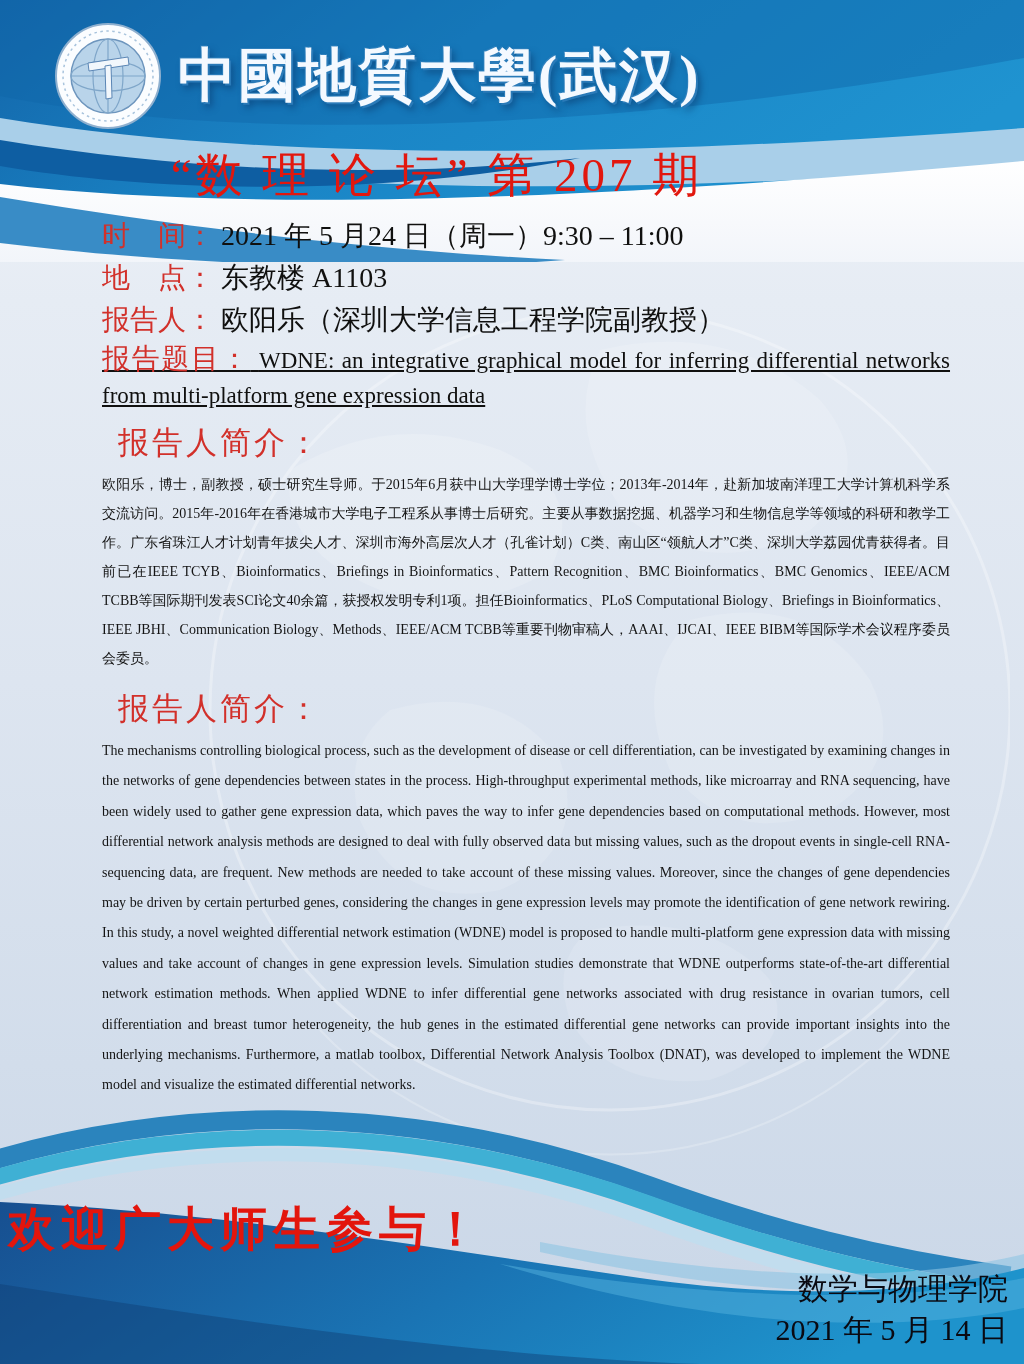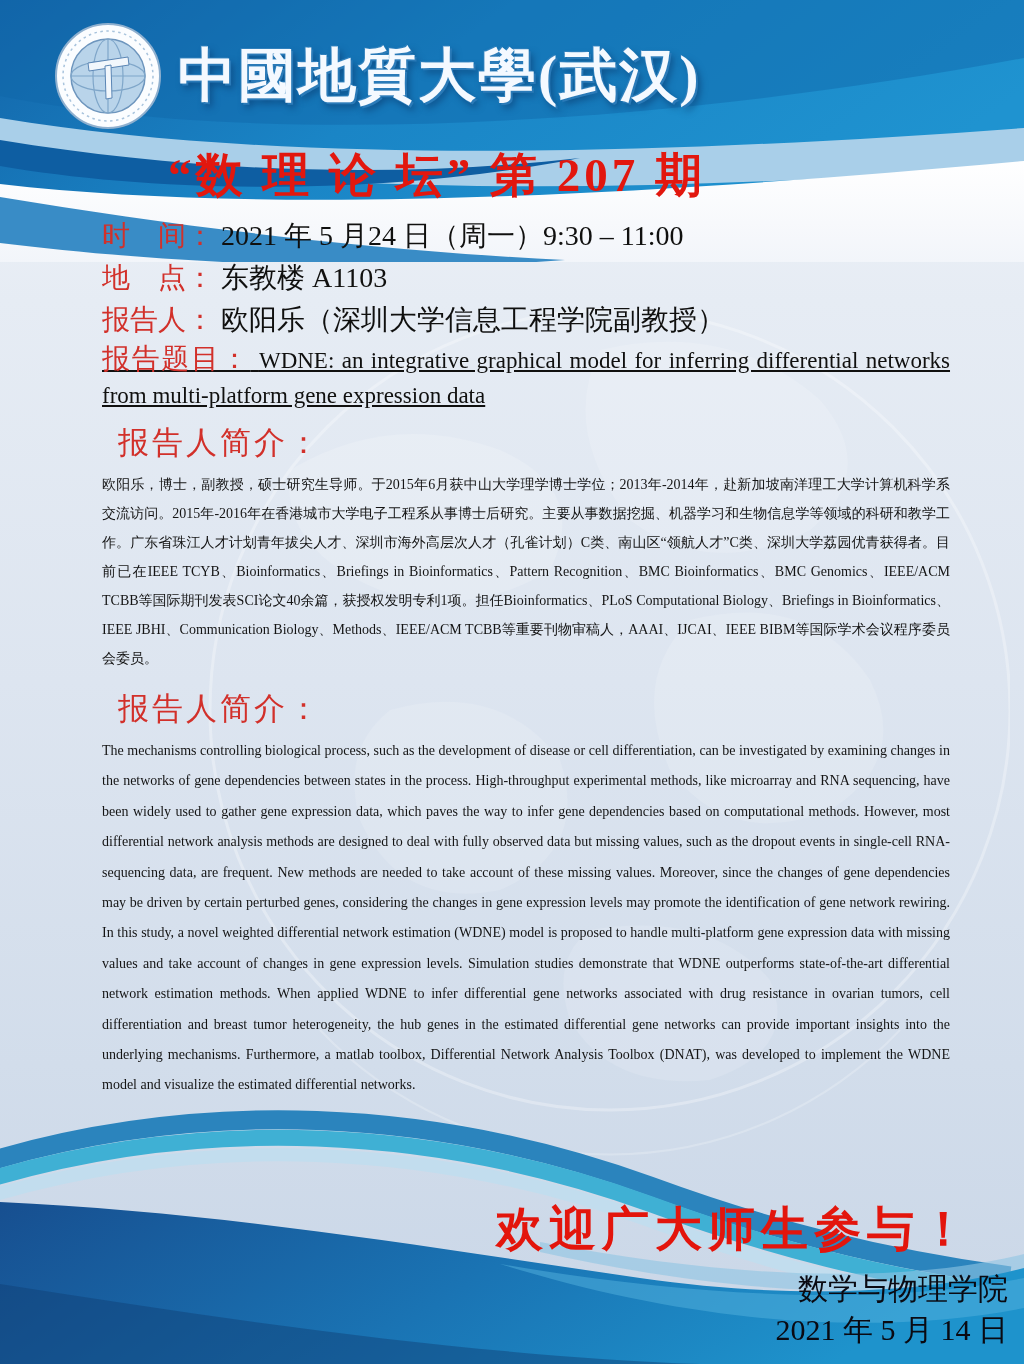--- a/index.html
+++ b/index.html
@@ -12,40 +12,40 @@
   .abs{position:absolute;}
   
   .header-waves{top:0;left:0;width:1024px;height:262px;z-index:2;}
   .brand{top:22px;left:54px;display:flex;align-items:center;gap:16px;z-index:6;}
   .brand-name{
     font-size:58px;font-weight:700;letter-spacing:2px;color:#f4f9ff;white-space:nowrap;
     text-shadow:2px 2px 0 #2a7ab8,-1px -1px 0 #2f80bd,4px 5px 7px rgba(9,58,110,.65);
   }
   .forum-title{
     top:144px;left:0;width:932px;text-align:center;padding-right:58px;box-sizing:border-box;
-    font-size:47px;font-weight:700;letter-spacing:4px;color:#e2170e;z-index:6;white-space:nowrap;
+    font-size:47px;font-weight:400;letter-spacing:4px;color:#e2170e;z-index:6;white-space:nowrap;
   }
   
   .watermark{top:290px;left:170px;z-index:1;opacity:.55;}
   
   .content{top:216px;left:102px;width:848px;z-index:5;color:#10100f;}
   .info-row{margin:0 0 3px 0;font-size:28px;line-height:39px;}
   .info-row .lbl{color:#d2302a;text-align:center;}
   .info-row .val{color:#10100f;}
   .topic-row{margin:0 0 2px 0;font-size:28px;line-height:33px;text-align:justify;text-decoration:underline;}
   .topic-row .val{font-size:23px;}
   .sec-head{margin:10px 0 6px 16px;font-size:31px;font-weight:500;letter-spacing:3px;color:#d2302a;}
   .sec-head.second{margin-top:15px;}
   .body-par{margin:0;font-size:14px;text-align:justify;color:#141414;}
   .bio{line-height:29px;}
   .abstract{line-height:30.4px;}
   
   .footer-waves{bottom:0;left:0;width:1024px;height:270px;z-index:2;}
   .welcome{
-    top:1198px;left:16px;width:1007px;text-align:right;padding-right:50px;box-sizing:border-box;
+    top:1198px;left:8px;width:1007px;text-align:left;padding-right:50px;box-sizing:border-box;
     font-size:47px;font-weight:600;letter-spacing:6px;color:#e3150c;z-index:6;white-space:nowrap;
   }
   .signoff{top:1268px;left:628px;width:380px;text-align:right;z-index:6;color:#0a0a12;}
   .signoff p{margin:0;font-size:30px;line-height:41px;white-space:nowrap;}
 </style>
 </head>
 <body>
 
 <div class="poster">
 

